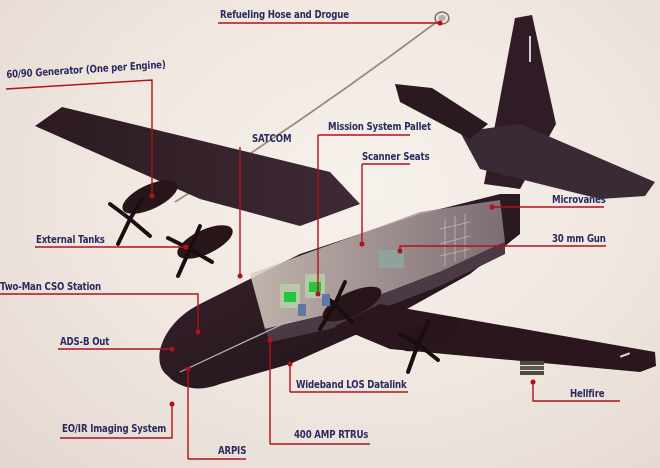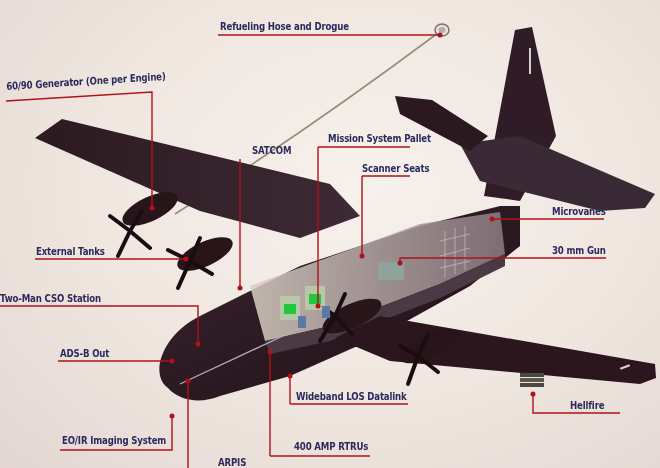--- a/index.html
+++ b/index.html
@@ -2,21 +2,21 @@
 <html><head>
 <meta charset="utf-8">
 <style>
   html, body { margin: 0; padding: 0; }
   body {
     width: 660px; height: 468px; overflow: hidden;
     background: radial-gradient(ellipse at 55% 40%, #f7f1ec 0%, #efe6df 55%, #e3d6d2 100%);
     font-family: "Liberation Sans", "DejaVu Sans", sans-serif;
     position: relative;
   }
-  #stage { position: absolute; left: 0; top: 16px; width: 660px; height: 360px; }
+  #stage { position: absolute; left: 0; top: 4px; width: 660px; height: 360px; }
   svg.art { position: absolute; left: 0; top: 0; }
   .label {
     position: absolute;
     font-family: "DejaVu Sans", "Liberation Sans", sans-serif;
     font-weight: bold;
     font-size: 10.5px;
     letter-spacing: -0.2px;
     color: #2b2a5e;
     white-space: nowrap;
     transform: scaleX(0.82);

